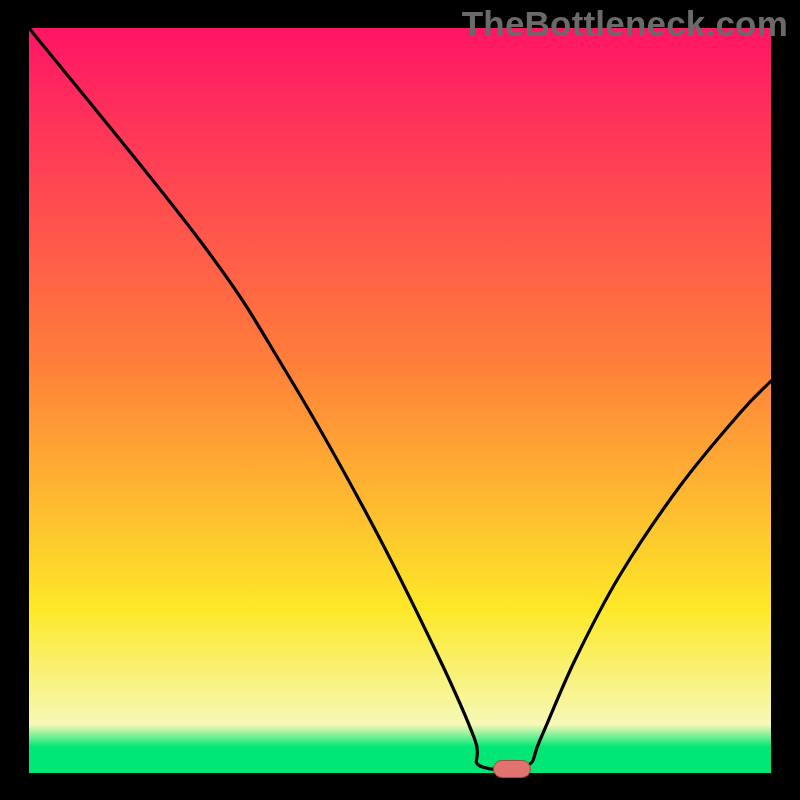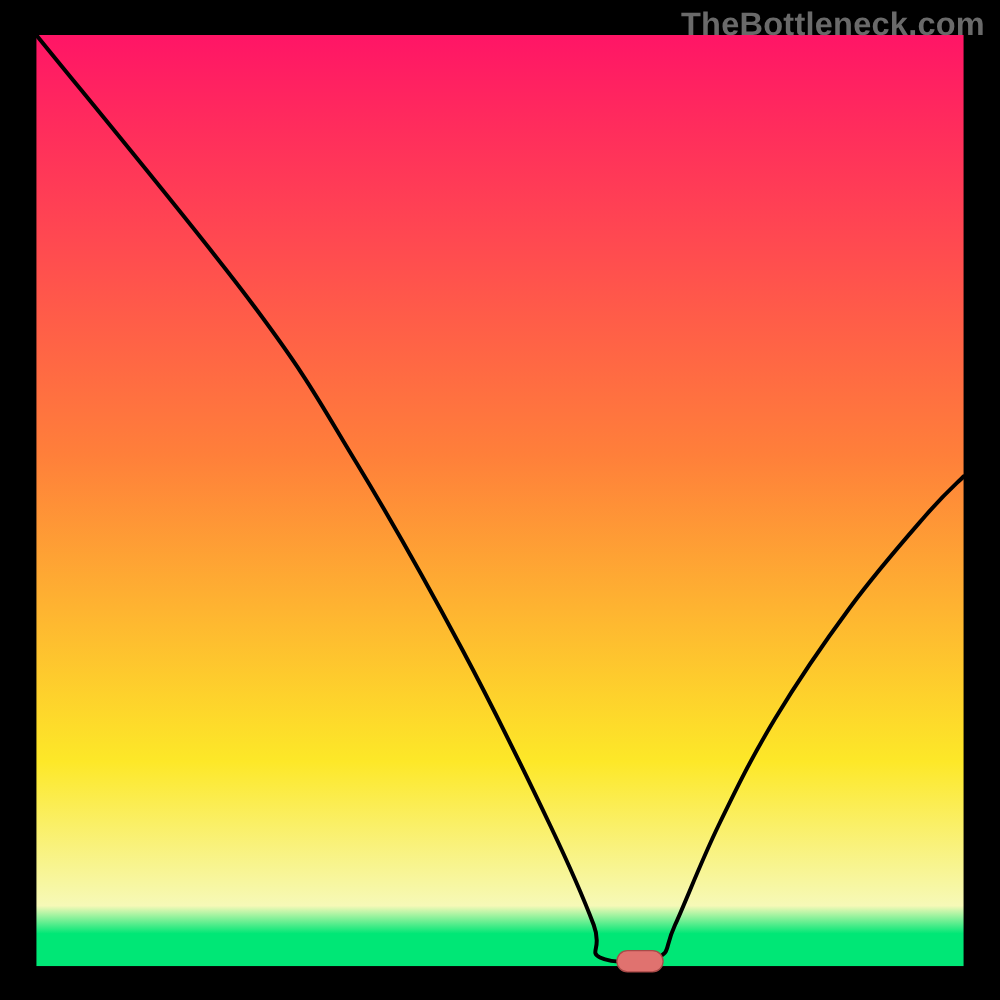--- a/index.html
+++ b/index.html
@@ -8,21 +8,21 @@
     position: relative;
     width: 800px;
     height: 800px;
     background: #000;
   }
   .watermark {
     position: absolute;
     top: 4px;
     right: 12px;
     font-family: Arial, Helvetica, sans-serif;
-    font-size: 26px;
+    font-size: 35px;
     font-weight: 600;
     color: #6a6a6a;
     letter-spacing: 0.2px;
     z-index: 20;
   }
   .plot {
     position: absolute;
     display: block;
     z-index: 5;
   }

